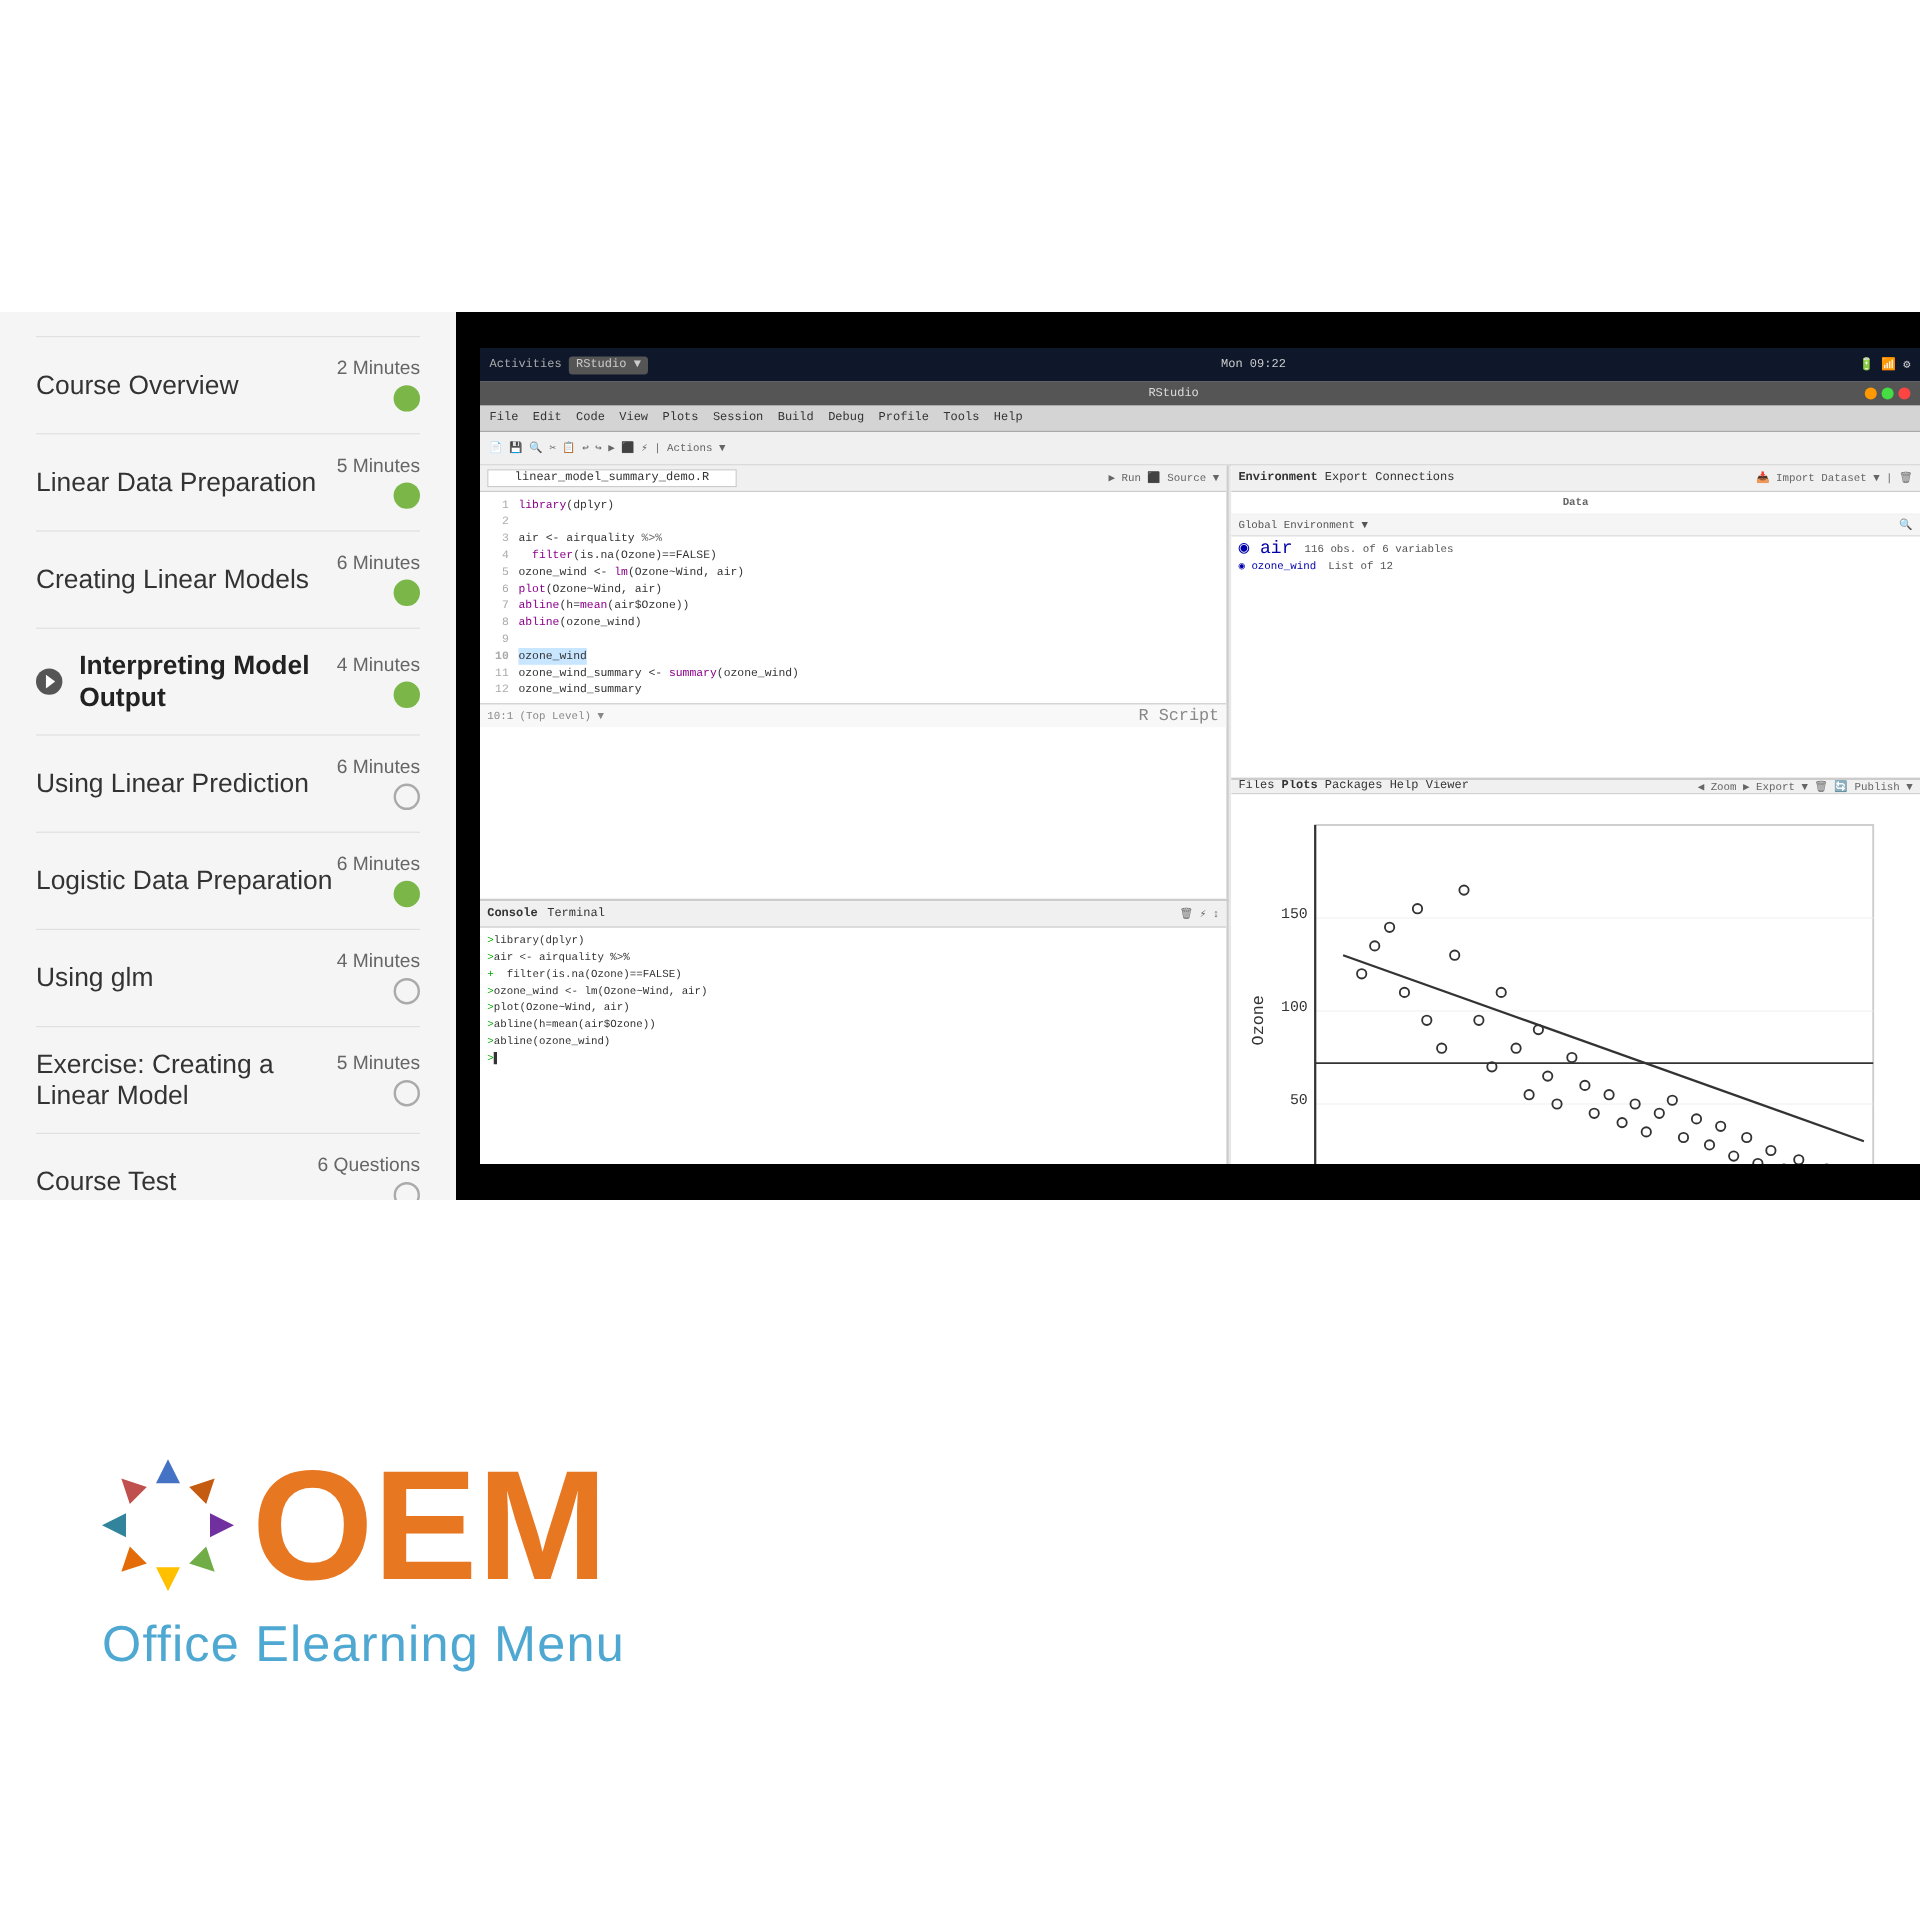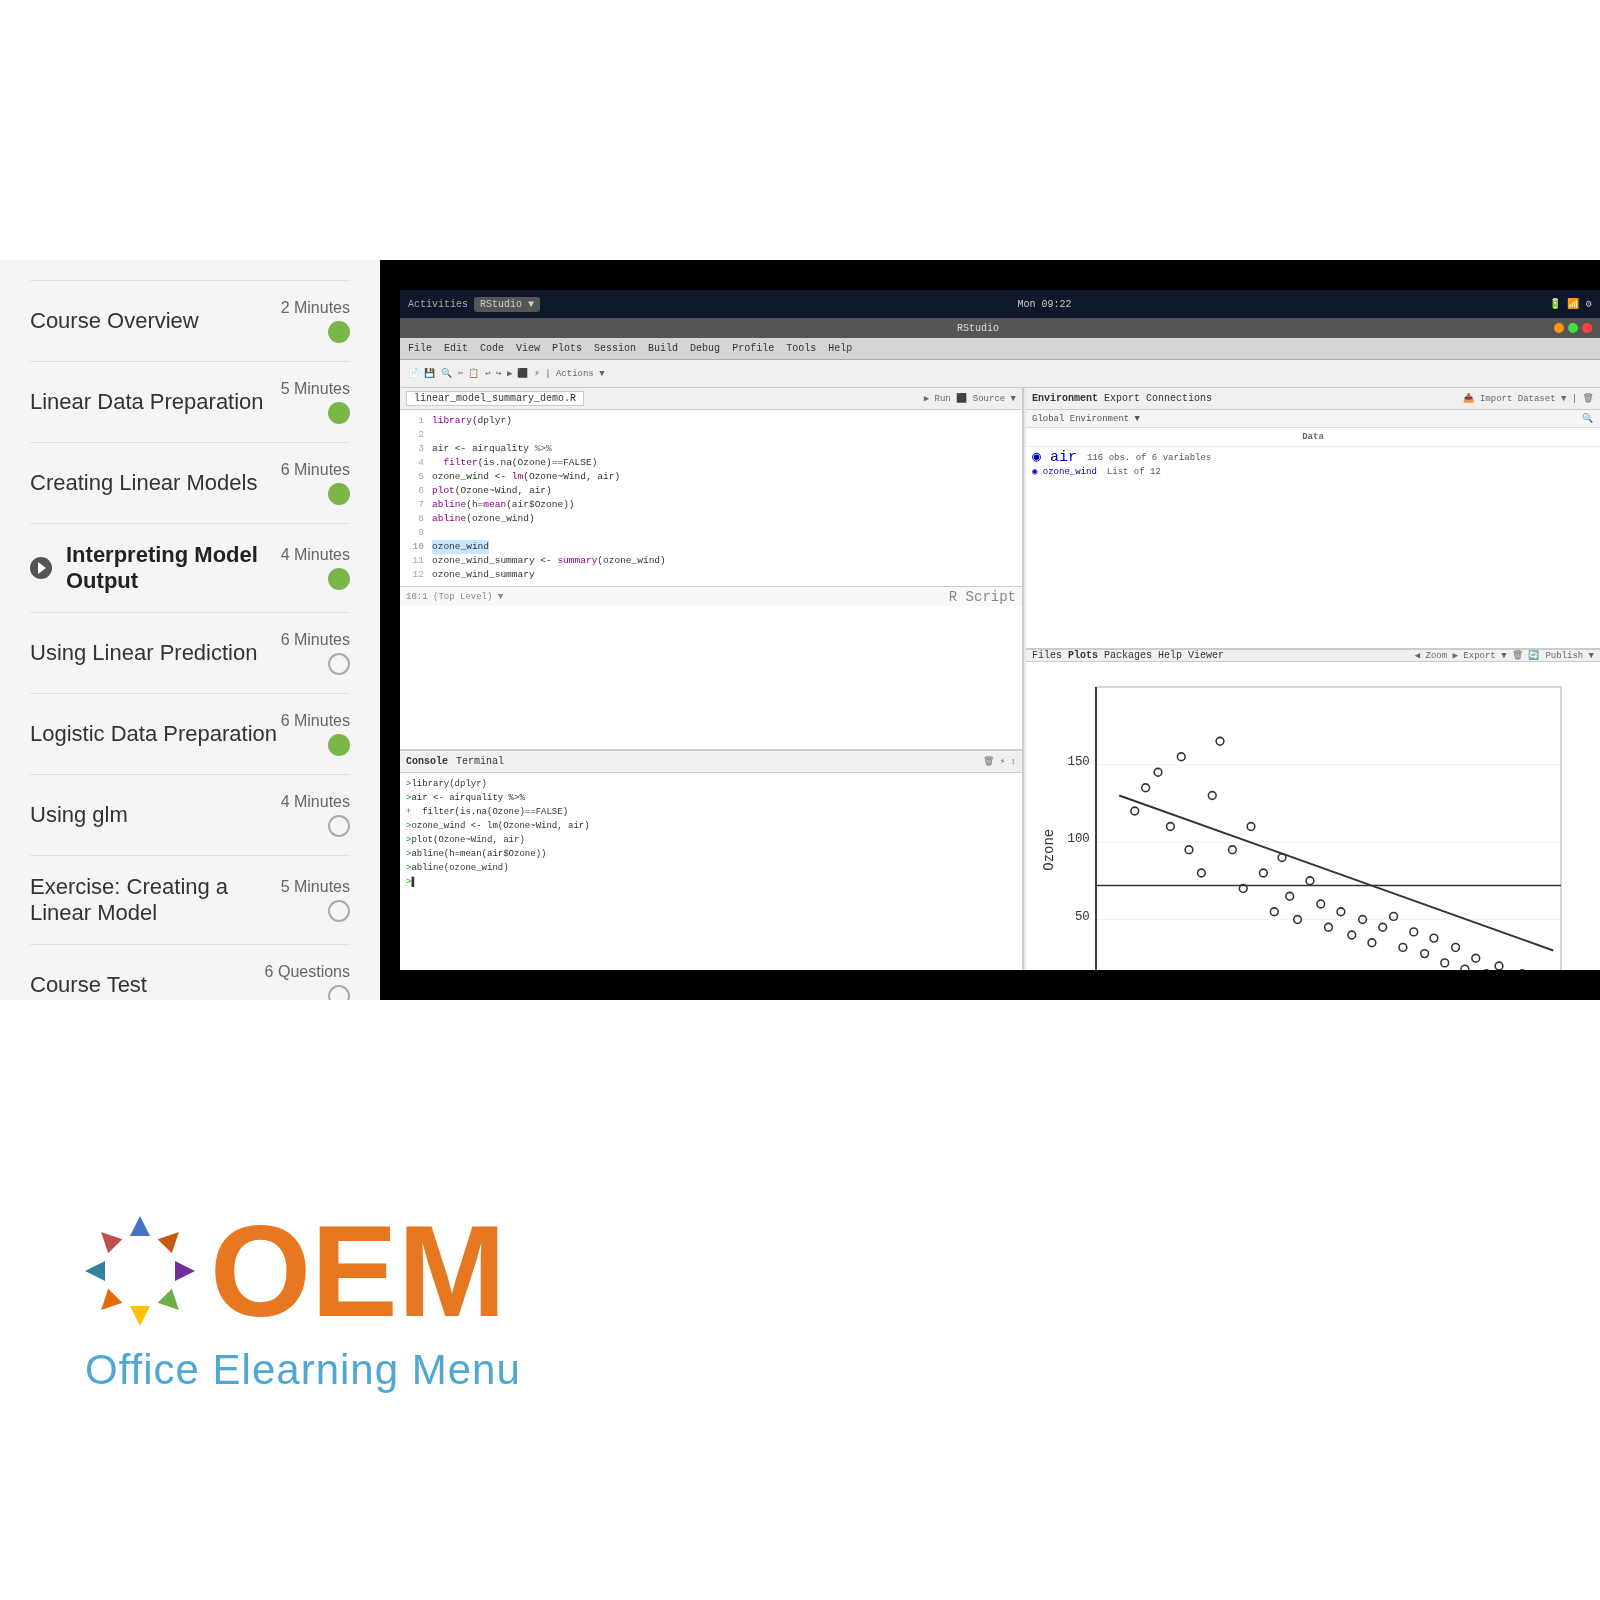--- a/index.html
+++ b/index.html
@@ -485,21 +485,21 @@
           <div class="rstudio-toolbar">
             <span style="font-size:9px;color:#666;">📄 💾 🔍 ✂ 📋 ↩ ↪ ▶ ⬛ ⚡ | Actions ▼</span>
           </div>
 
           <div class="rstudio-main">
 
             <div class="left-panels">
 
               <div class="editor-panel">
                 <div class="panel-header">
-                  <span style="background:#fff;padding:1px 7px;border:1px solid #ccc;">linear_model_summary_demo.R</span>
+                  <span style="background:#fff;padding:1px 22px;border:1px solid #ccc;">linear_model_summary_demo.R</span>
                   <span style="flex:1"></span>
                   <span style="font-size:9px;color:#666;">▶ Run ⬛ Source ▼</span>
                 </div>
                 <div class="code-area">
                   <div class="code-line">
                       <span class="line-num">1</span>
                       <span class="code-text"><span class="code-function">library</span>(dplyr)</span>
                     </div>
                   <div class="code-line">
                       <span class="line-num">2</span>
@@ -600,26 +600,26 @@
             <div class="right-panels">
 
               <div class="env-panel">
                 <div class="panel-header">
                   <span style="font-size:10px;font-weight:bold;margin-right:6px;">Environment</span>
                   <span style="font-size:10px;margin-right:6px;">Export</span>
                   <span style="font-size:10px;">Connections</span>
                   <span style="flex:1"></span>
                   <span style="font-size:9px;color:#666;">📥 Import Dataset ▼ | 🗑</span>
                 </div>
+                <div style="padding:4px;font-size:9px;color:#666;font-weight:bold;border-bottom:1px solid #eee;">Data</div>
                 <div style="height:18px;background:#f5f5f5;border-bottom:1px solid #ddd;display:flex;align-items:center;padding:0 6px;">
                   <span style="font-size:9px;color:#555;">Global Environment ▼</span>
                   <span style="flex:1"></span>
                   <span style="font-size:9px;color:#888;">🔍</span>
                 </div>
-                <div style="padding:4px;font-size:9px;color:#666;font-weight:bold;border-bottom:1px solid #eee;">Data</div>
                 <div class="env-data">
                   <div class="env-row">
                     <span style="color:#00a;font-size:15px;">◉ air</span>
                     <span style="color:#555;font-size:9px;">116 obs. of 6 variables</span>
                   </div>
                   <div class="env-row">
                     <span style="color:#00a;font-size:9px;">◉ ozone_wind</span>
                     <span style="color:#555;font-size:9px;">List of 12</span>
                   </div>
                 </div>

